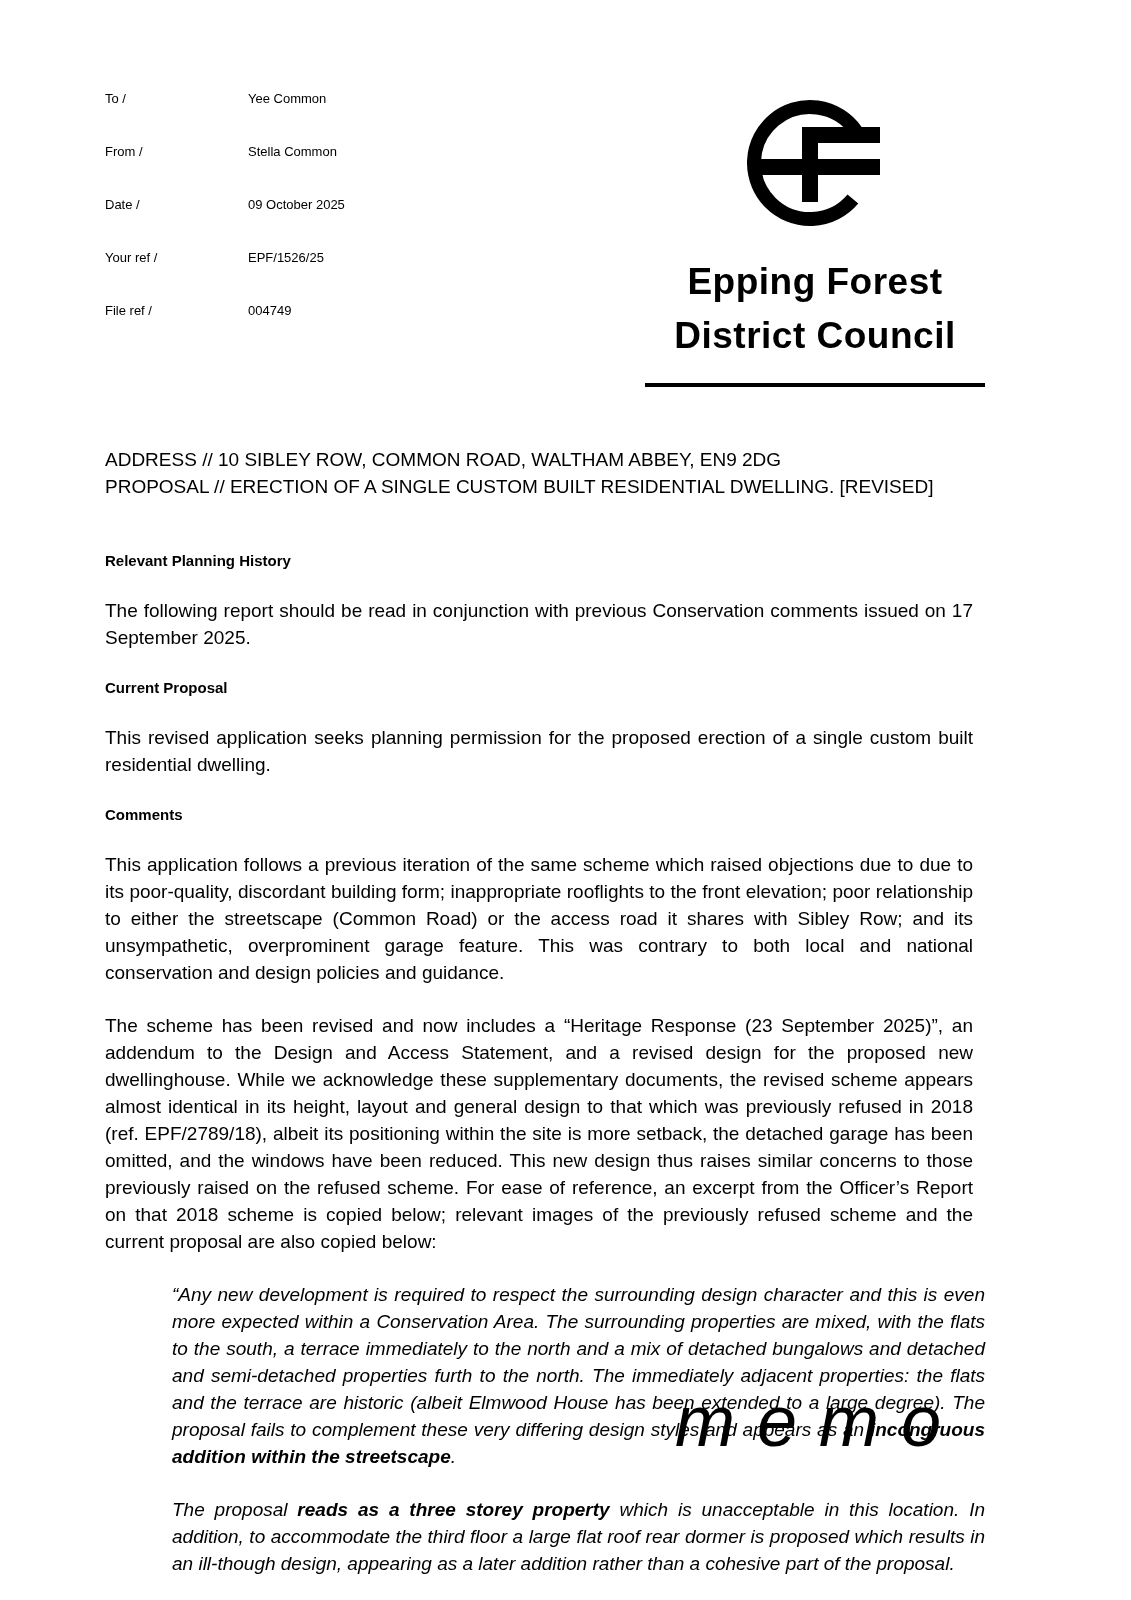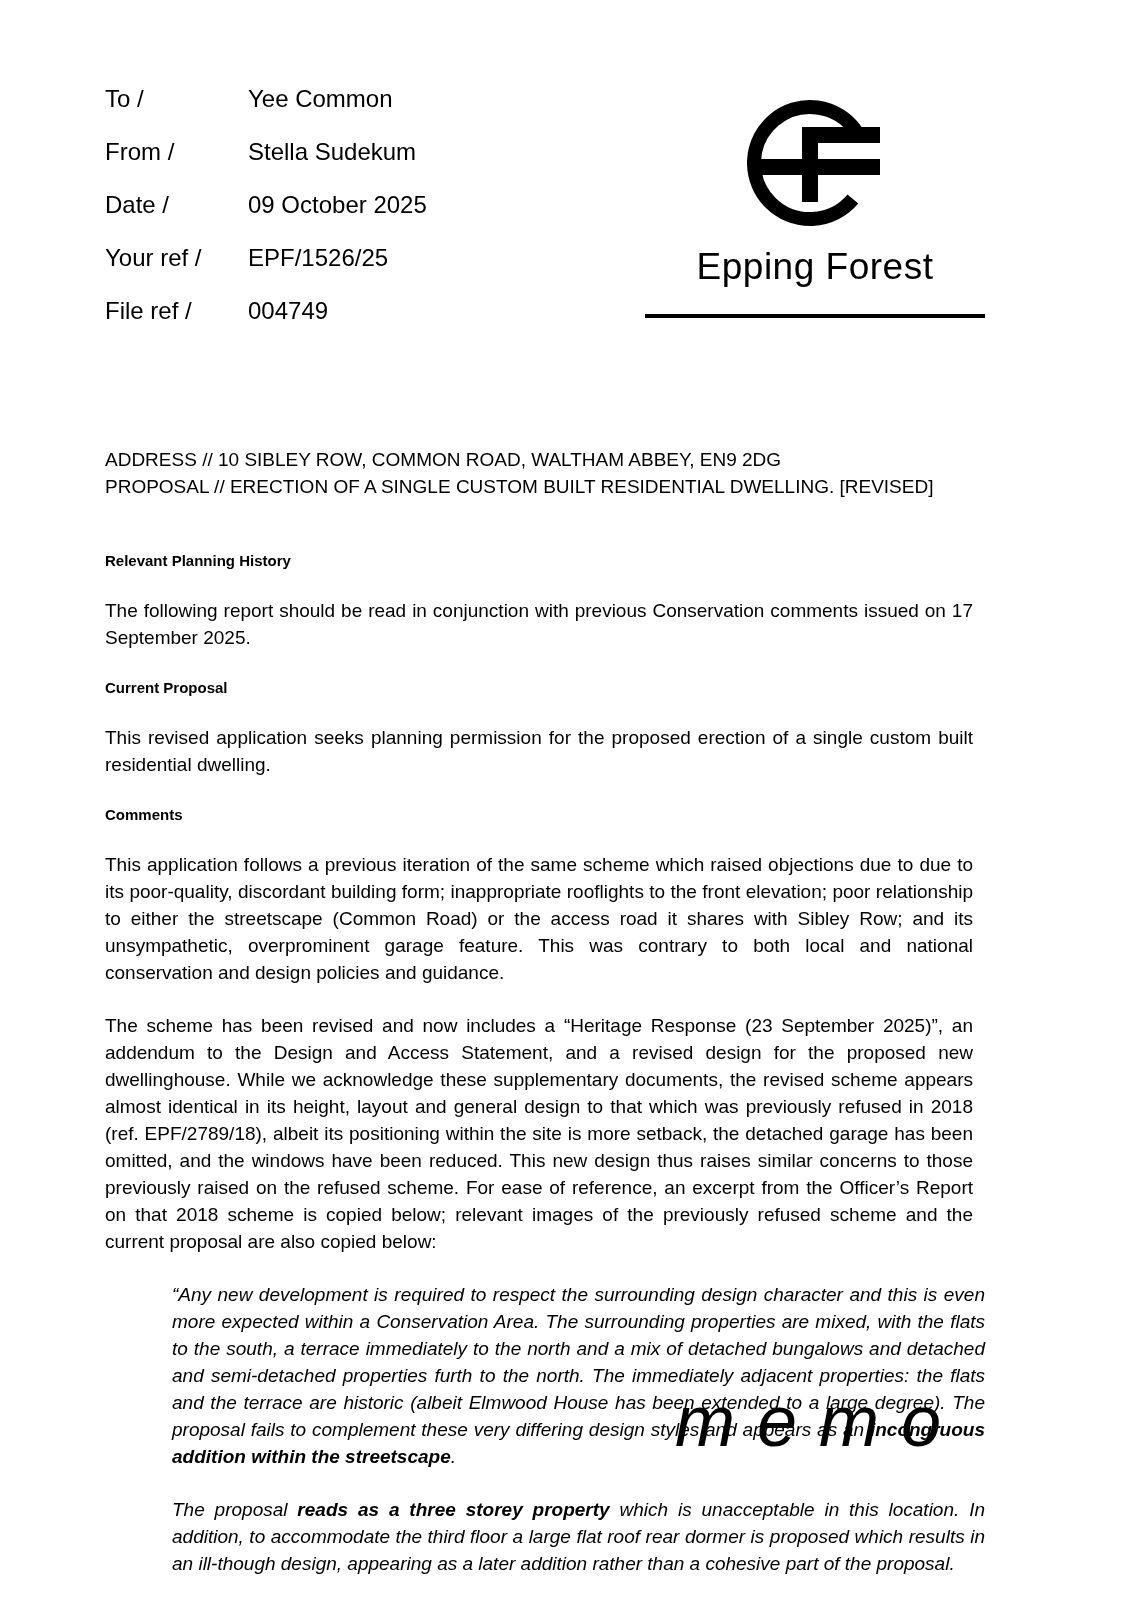--- a/index.html
+++ b/index.html
@@ -7,29 +7,29 @@
     position:relative;
     width:1131px; height:1600px;
     margin:0 auto;
     background:#ffffff;
     color:#000;
     font-family:"Liberation Sans", sans-serif;
     overflow:hidden;
   }
 
   
-  .header-fields { position:absolute; left:105px; top:88px; font-size:24px; line-height:22px; }
+  .header-fields { position:absolute; left:105px; top:88px; font-size:13px; line-height:22px; }
   .field-row { display:flex; margin-bottom:31px; }
   .field-label { width:143px; flex:0 0 143px; }
   .field-value { white-space:nowrap; }
 
   
   .logo-block { position:absolute; left:645px; top:82px; width:340px; text-align:center; }
   .logo-mark { display:block; margin:0 auto; }
-  .logo-name { font-weight:normal; font-size:37px; line-height:54px; margin-top:8px; letter-spacing:0.5px; }
+  .logo-name { font-weight:bold; font-size:37px; line-height:54px; margin-top:23px; letter-spacing:0.5px; }
   .logo-rule { height:4px; background:#000; margin-top:20px; }
 
   
   .content { position:absolute; left:105px; top:446px; width:880px; font-size:19px; line-height:27px; }
   .subject p { margin:0; }
   .section-heading { font-size:15px; line-height:22px; font-weight:bold; margin:0 0 25px 0; }
   .mt-lg { margin-top:50px; }
   .mt-md { }
   .body-para { margin:0 12px 26px 0; text-align:justify; }
   .quote-para { margin:0 0 26px 67px; font-style:italic; text-align:justify; }
@@ -47,21 +47,21 @@
 
 <div class="page">
 
   <div class="header-fields">
     <div class="field-row">
       <span class="field-label">To /</span>
       <span class="field-value">Yee Common</span>
     </div>
     <div class="field-row">
       <span class="field-label">From /</span>
-      <span class="field-value">Stella Sudekum</span>
+      <span class="field-value">Stella Common</span>
     </div>
     <div class="field-row">
       <span class="field-label">Date /</span>
       <span class="field-value">09 October 2025</span>
     </div>
     <div class="field-row">
       <span class="field-label">Your ref /</span>
       <span class="field-value">EPF/1526/25</span>
     </div>
     <div class="field-row">
@@ -72,20 +72,21 @@
 
   <div class="logo-block">
     <svg class="logo-mark" width="150" height="150" viewBox="0 0 150 150" aria-hidden="true">
       <path d="M 115.9 48.9 A 56 56 0 1 0 112.9 117" fill="none" stroke="#000" stroke-width="14"></path>
       <rect x="62" y="45" width="16" height="75" fill="#000"></rect>
       <rect x="62" y="45" width="78" height="16" fill="#000"></rect>
       <rect x="21" y="77" width="119" height="16" fill="#000"></rect>
     </svg>
     <div class="logo-name">
       <div>Epping Forest</div>
+      <div>District Council</div>
     </div>
     <div class="logo-rule"></div>
   </div>
 
   <div class="content">
 
     <div class="subject">
       <p>ADDRESS // 10 SIBLEY ROW, COMMON ROAD, WALTHAM ABBEY, EN9 2DG</p>
       <p>PROPOSAL // ERECTION OF A SINGLE CUSTOM BUILT RESIDENTIAL DWELLING. [REVISED]</p>
     </div>

